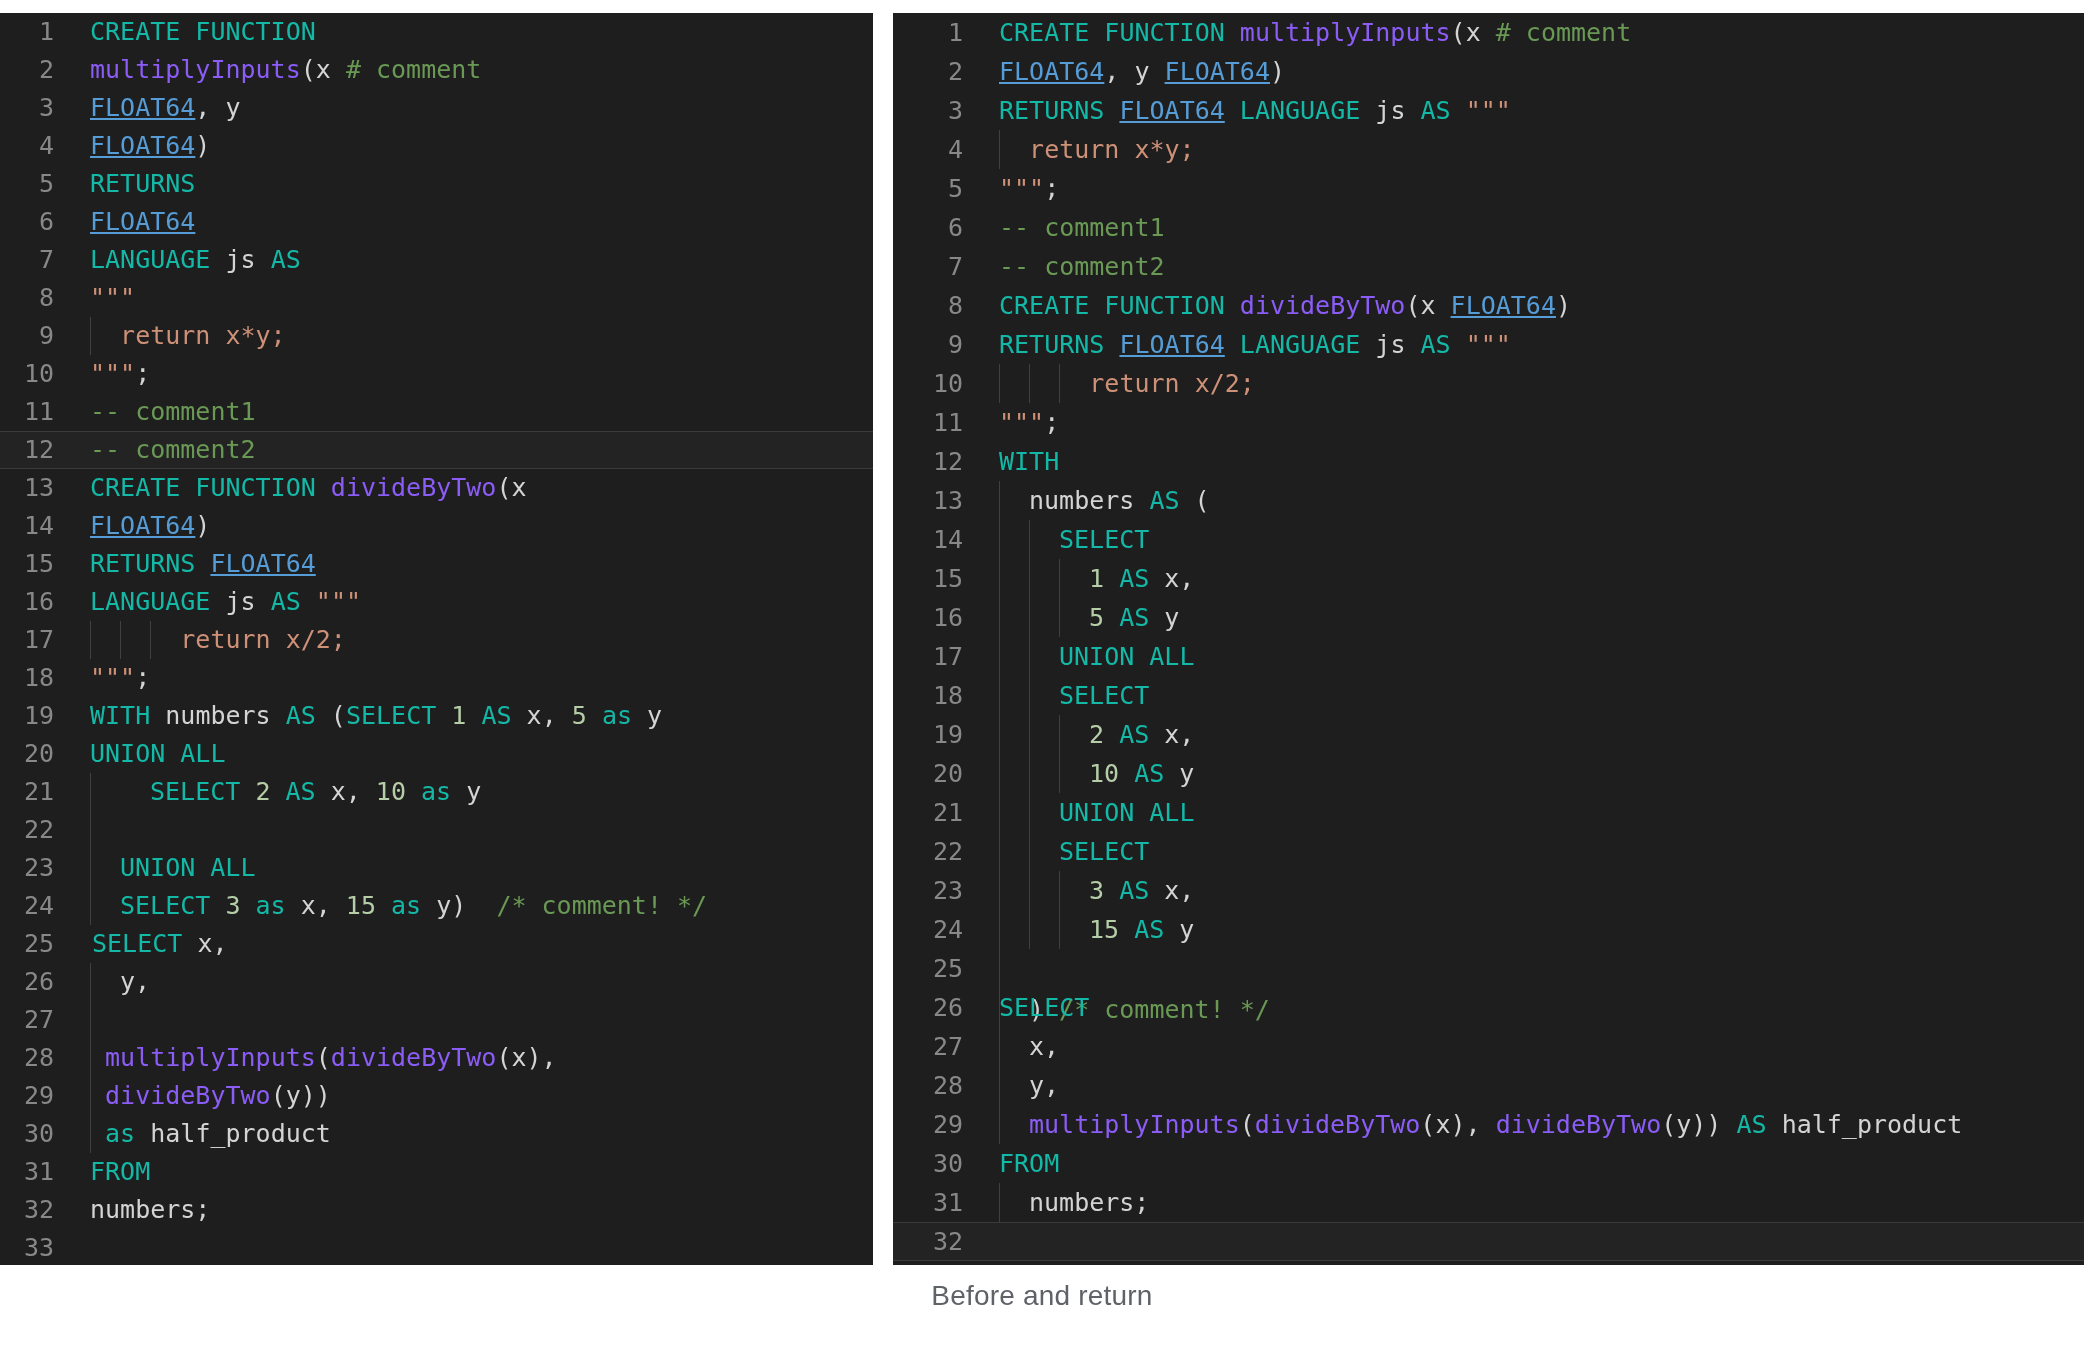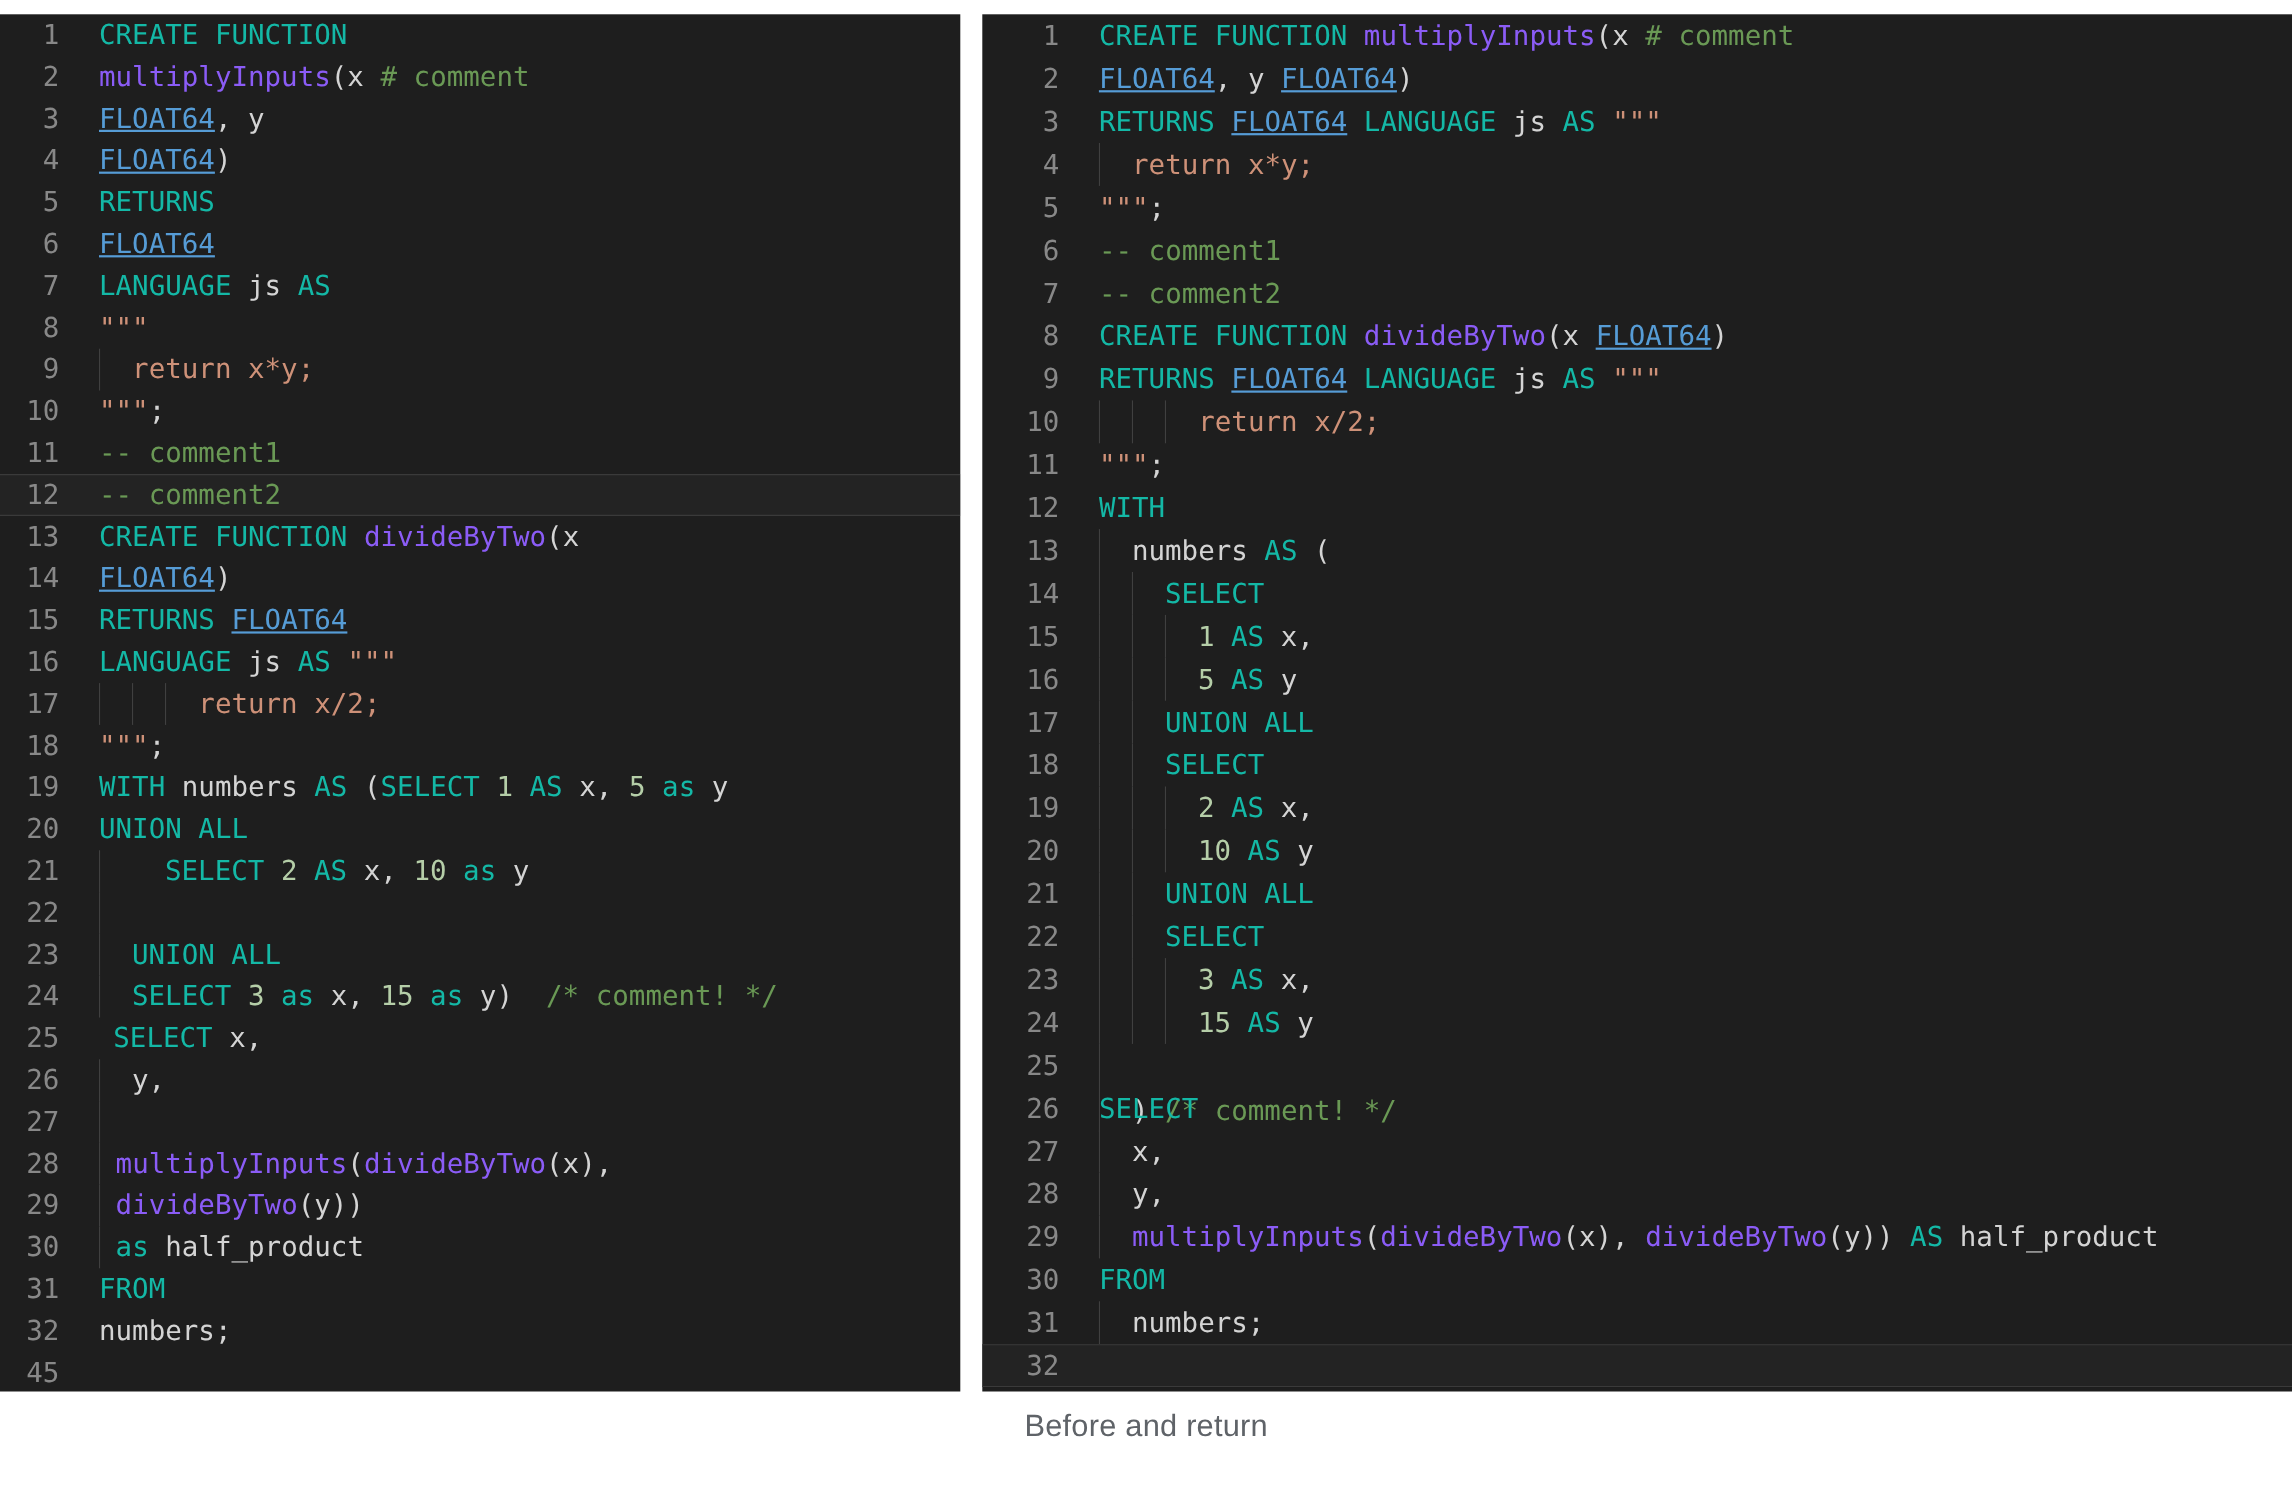--- a/index.html
+++ b/index.html
@@ -143,29 +143,29 @@
           <div class="line"><div class="gutter">15</div><div class="content"><span style="margin-left: 0px; display: inline-block;"><span class="kw">RETURNS</span><span class="pun"> </span><span class="typ">FLOAT64</span></span></div></div>
           <div class="line"><div class="gutter">16</div><div class="content"><span style="margin-left: 0px; display: inline-block;"><span class="kw">LANGUAGE</span><span class="pun"> </span><span class="id">js</span><span class="pun"> </span><span class="kw">AS</span><span class="pun"> </span><span class="str">"""</span></span></div></div>
           <div class="line"><div class="gutter">17</div><div class="content"><span class="guide" style="left: 18px;"></span><span class="guide" style="left: 48px;"></span><span class="guide" style="left: 78px;"></span><span style="margin-left: 0px; display: inline-block;"><span class="str">      return x/2;</span></span></div></div>
           <div class="line"><div class="gutter">18</div><div class="content"><span style="margin-left: 0px; display: inline-block;"><span class="str">"""</span><span class="pun">;</span></span></div></div>
           <div class="line"><div class="gutter">19</div><div class="content"><span style="margin-left: 0px; display: inline-block;"><span class="kw">WITH</span><span class="pun"> </span><span class="id">numbers</span><span class="pun"> </span><span class="kw">AS</span><span class="pun"> (</span><span class="kw">SELECT</span><span class="pun"> </span><span class="num">1</span><span class="pun"> </span><span class="kw">AS</span><span class="pun"> </span><span class="id">x</span><span class="pun">, </span><span class="num">5</span><span class="pun"> </span><span class="kw">as</span><span class="pun"> </span><span class="id">y</span></span></div></div>
           <div class="line"><div class="gutter">20</div><div class="content"><span style="margin-left: 0px; display: inline-block;"><span class="kw">UNION ALL</span></span></div></div>
           <div class="line"><div class="gutter">21</div><div class="content"><span class="guide" style="left: 18px;"></span><span style="margin-left: 60px; display: inline-block;"><span class="kw">SELECT</span><span class="pun"> </span><span class="num">2</span><span class="pun"> </span><span class="kw">AS</span><span class="pun"> </span><span class="id">x</span><span class="pun">, </span><span class="num">10</span><span class="pun"> </span><span class="kw">as</span><span class="pun"> </span><span class="id">y</span></span></div></div>
           <div class="line"><div class="gutter">22</div><div class="content"><span class="guide" style="left: 18px;"></span><span style="margin-left: 0px; display: inline-block;"></span></div></div>
           <div class="line"><div class="gutter">23</div><div class="content"><span class="guide" style="left: 18px;"></span><span style="margin-left: 30px; display: inline-block;"><span class="kw">UNION ALL</span></span></div></div>
           <div class="line"><div class="gutter">24</div><div class="content"><span class="guide" style="left: 18px;"></span><span style="margin-left: 30px; display: inline-block;"><span class="kw">SELECT</span><span class="pun"> </span><span class="num">3</span><span class="pun"> </span><span class="kw">as</span><span class="pun"> </span><span class="id">x</span><span class="pun">, </span><span class="num">15</span><span class="pun"> </span><span class="kw">as</span><span class="pun"> </span><span class="id">y</span><span class="pun">)  </span><span class="cmt">/* comment! */</span></span></div></div>
-          <div class="line"><div class="gutter">25</div><div class="content"><span style="margin-left: 13px; display: inline-block;"><span class="kw">SELECT</span><span class="pun"> </span><span class="id">x</span><span class="pun">,</span></span></div></div>
+          <div class="line"><div class="gutter">25</div><div class="content"><span style="margin-left: 2px; display: inline-block;"><span class="kw">SELECT</span><span class="pun"> </span><span class="id">x</span><span class="pun">,</span></span></div></div>
           <div class="line"><div class="gutter">26</div><div class="content"><span class="guide" style="left: 18px;"></span><span style="margin-left: 30px; display: inline-block;"><span class="id">y</span><span class="pun">,</span></span></div></div>
           <div class="line"><div class="gutter">27</div><div class="content"><span class="guide" style="left: 18px;"></span><span style="margin-left: 0px; display: inline-block;"></span></div></div>
           <div class="line"><div class="gutter">28</div><div class="content"><span class="guide" style="left: 18px;"></span><span style="margin-left: 0px; display: inline-block;"><span class="pun"> </span><span class="fn">multiplyInputs</span><span class="pun">(</span><span class="fn">divideByTwo</span><span class="pun">(x),</span></span></div></div>
           <div class="line"><div class="gutter">29</div><div class="content"><span class="guide" style="left: 18px;"></span><span style="margin-left: 0px; display: inline-block;"><span class="pun"> </span><span class="fn">divideByTwo</span><span class="pun">(y))</span></span></div></div>
           <div class="line"><div class="gutter">30</div><div class="content"><span class="guide" style="left: 18px;"></span><span style="margin-left: 0px; display: inline-block;"><span class="pun"> </span><span class="kw">as</span><span class="pun"> </span><span class="id">half_product</span></span></div></div>
           <div class="line"><div class="gutter">31</div><div class="content"><span style="margin-left: 0px; display: inline-block;"><span class="kw">FROM</span></span></div></div>
           <div class="line"><div class="gutter">32</div><div class="content"><span style="margin-left: 0px; display: inline-block;"><span class="id">numbers</span><span class="pun">;</span></span></div></div>
-          <div class="line"><div class="gutter">45</div><div class="content"><span style="margin-left: 0px; display: inline-block;"></span></div></div>
+          <div class="line"><div class="gutter">33</div><div class="content"><span style="margin-left: 0px; display: inline-block;"></span></div></div>
         </div>
     </div>
 
     <div class="pane pane-after" id="pane-after">
       <div class="code-lines">
           <div class="line"><div class="gutter">1</div><div class="content"><span style="margin-left: 0px; display: inline-block;"><span class="kw">CREATE FUNCTION</span><span class="pun"> </span><span class="fn">multiplyInputs</span><span class="pun">(</span><span class="id">x</span><span class="pun"> </span><span class="cmt"># comment</span></span></div></div>
           <div class="line"><div class="gutter">2</div><div class="content"><span style="margin-left: 0px; display: inline-block;"><span class="typ">FLOAT64</span><span class="pun">, </span><span class="id">y</span><span class="pun"> </span><span class="typ">FLOAT64</span><span class="pun">)</span></span></div></div>
           <div class="line"><div class="gutter">3</div><div class="content"><span style="margin-left: 0px; display: inline-block;"><span class="kw">RETURNS</span><span class="pun"> </span><span class="typ">FLOAT64</span><span class="pun"> </span><span class="kw">LANGUAGE</span><span class="pun"> </span><span class="id">js</span><span class="pun"> </span><span class="kw">AS</span><span class="pun"> </span><span class="str">"""</span></span></div></div>
           <div class="line"><div class="gutter">4</div><div class="content"><span class="guide" style="left: 18px;"></span><span style="margin-left: 0px; display: inline-block;"><span class="str">  return x*y;</span></span></div></div>
           <div class="line"><div class="gutter">5</div><div class="content"><span style="margin-left: 0px; display: inline-block;"><span class="str">"""</span><span class="pun">;</span></span></div></div>

